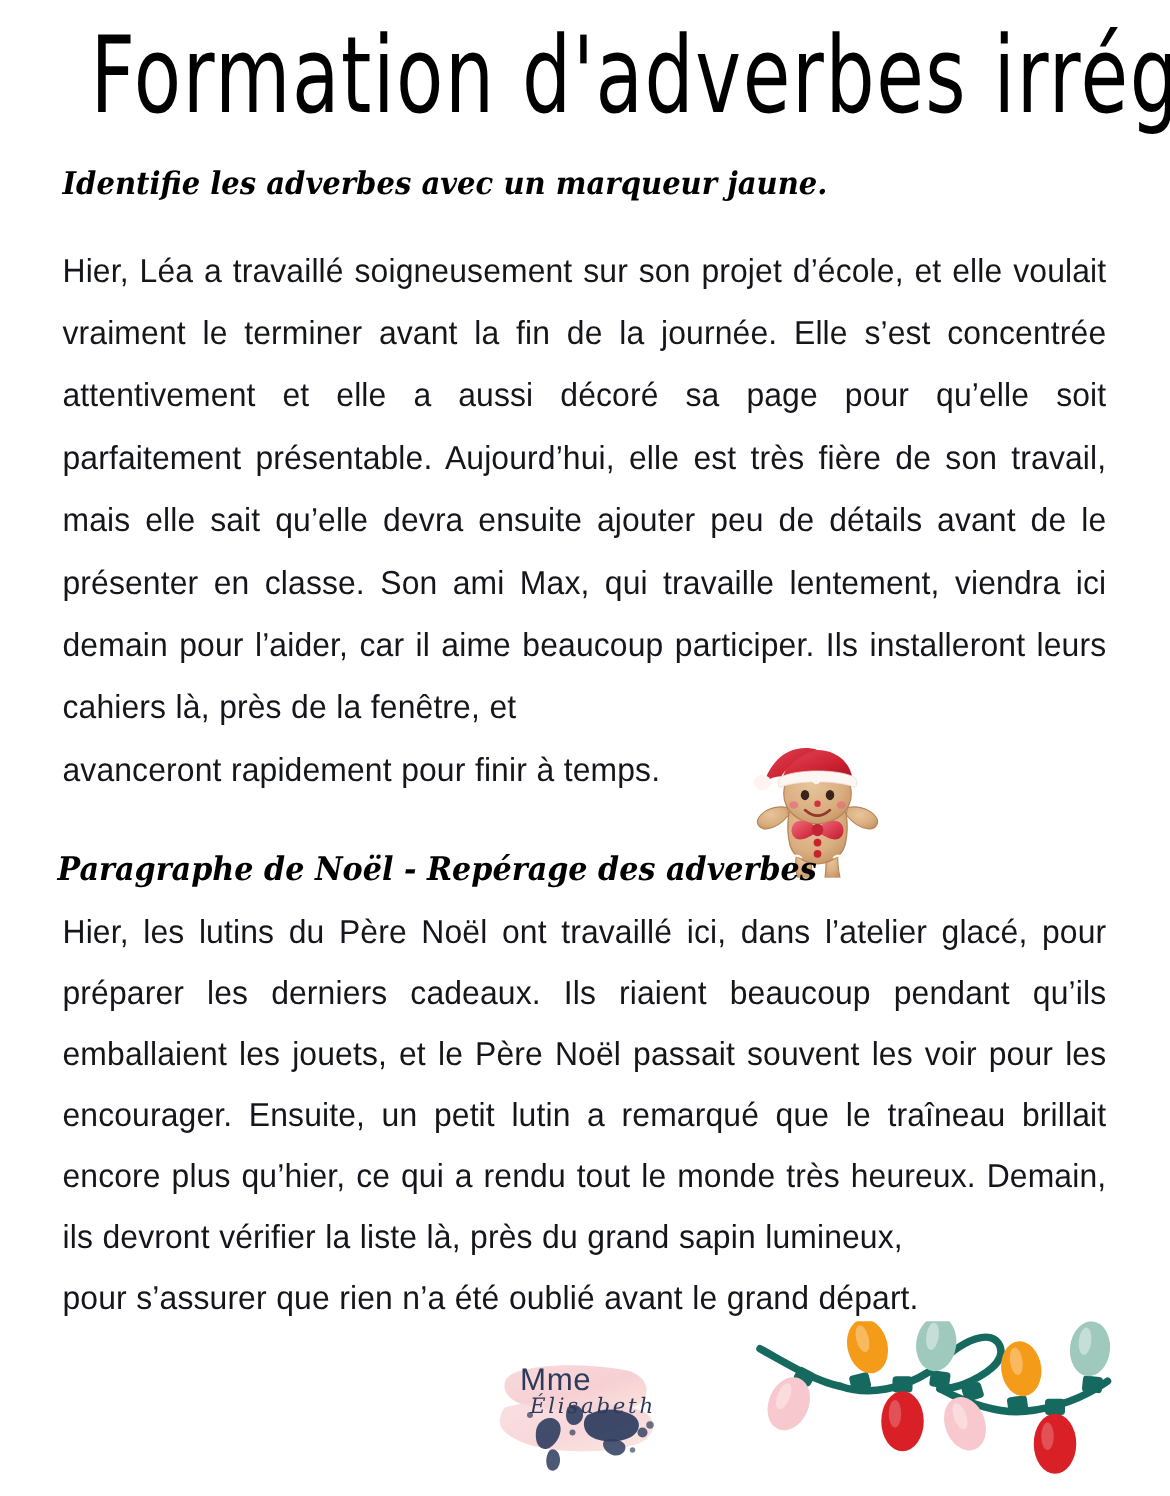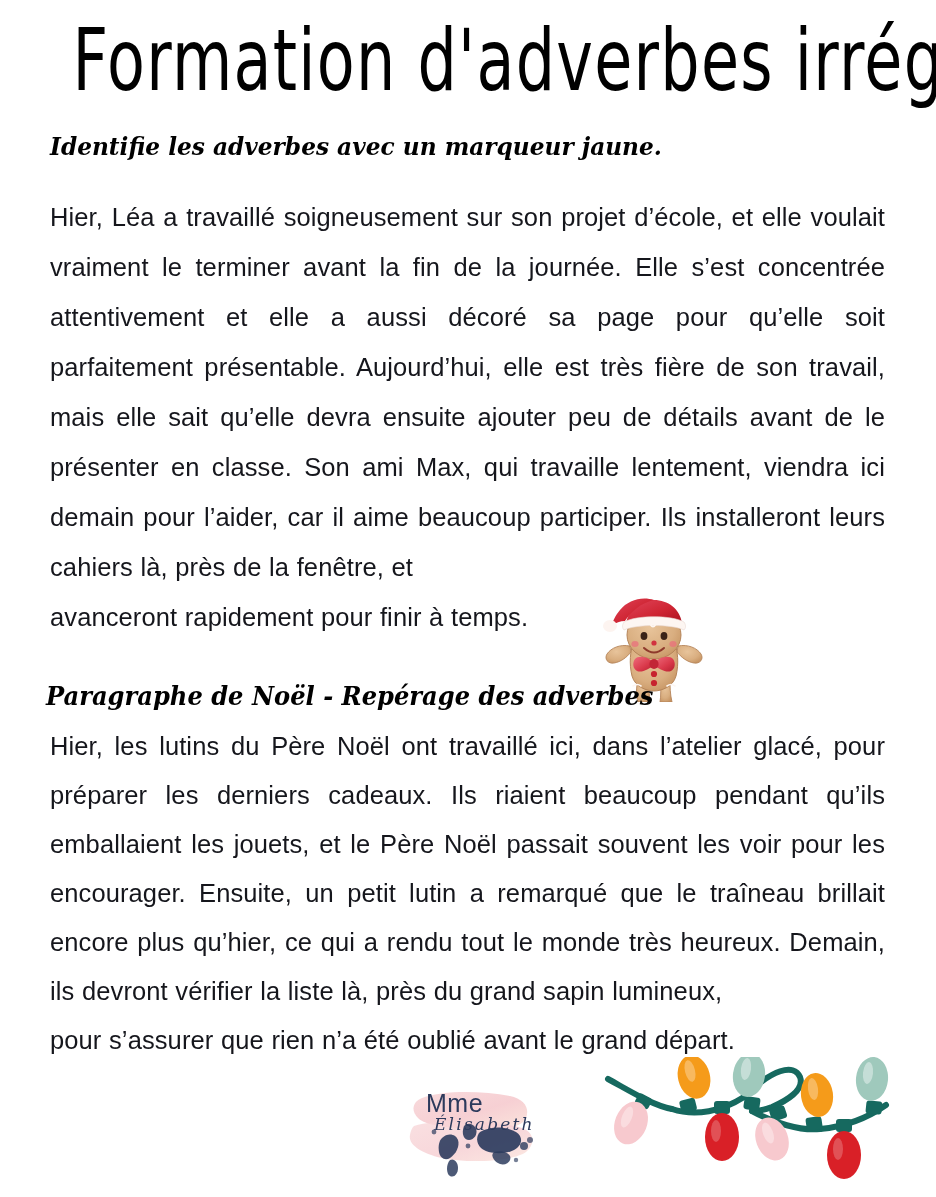--- a/index.html
+++ b/index.html
@@ -93,21 +93,21 @@
     position: absolute;
     left: 592px;
     top: 594px;
     width: 124px;
     height: 108px;
   }
 
   
   .logo {
     position: absolute;
-    left: 398px;
+    left: 388px;
     top: 1082px;
     width: 152px;
     height: 98px;
     text-align: center;
   }
 
   
   .lights {
     position: absolute;
     left: 604px;

